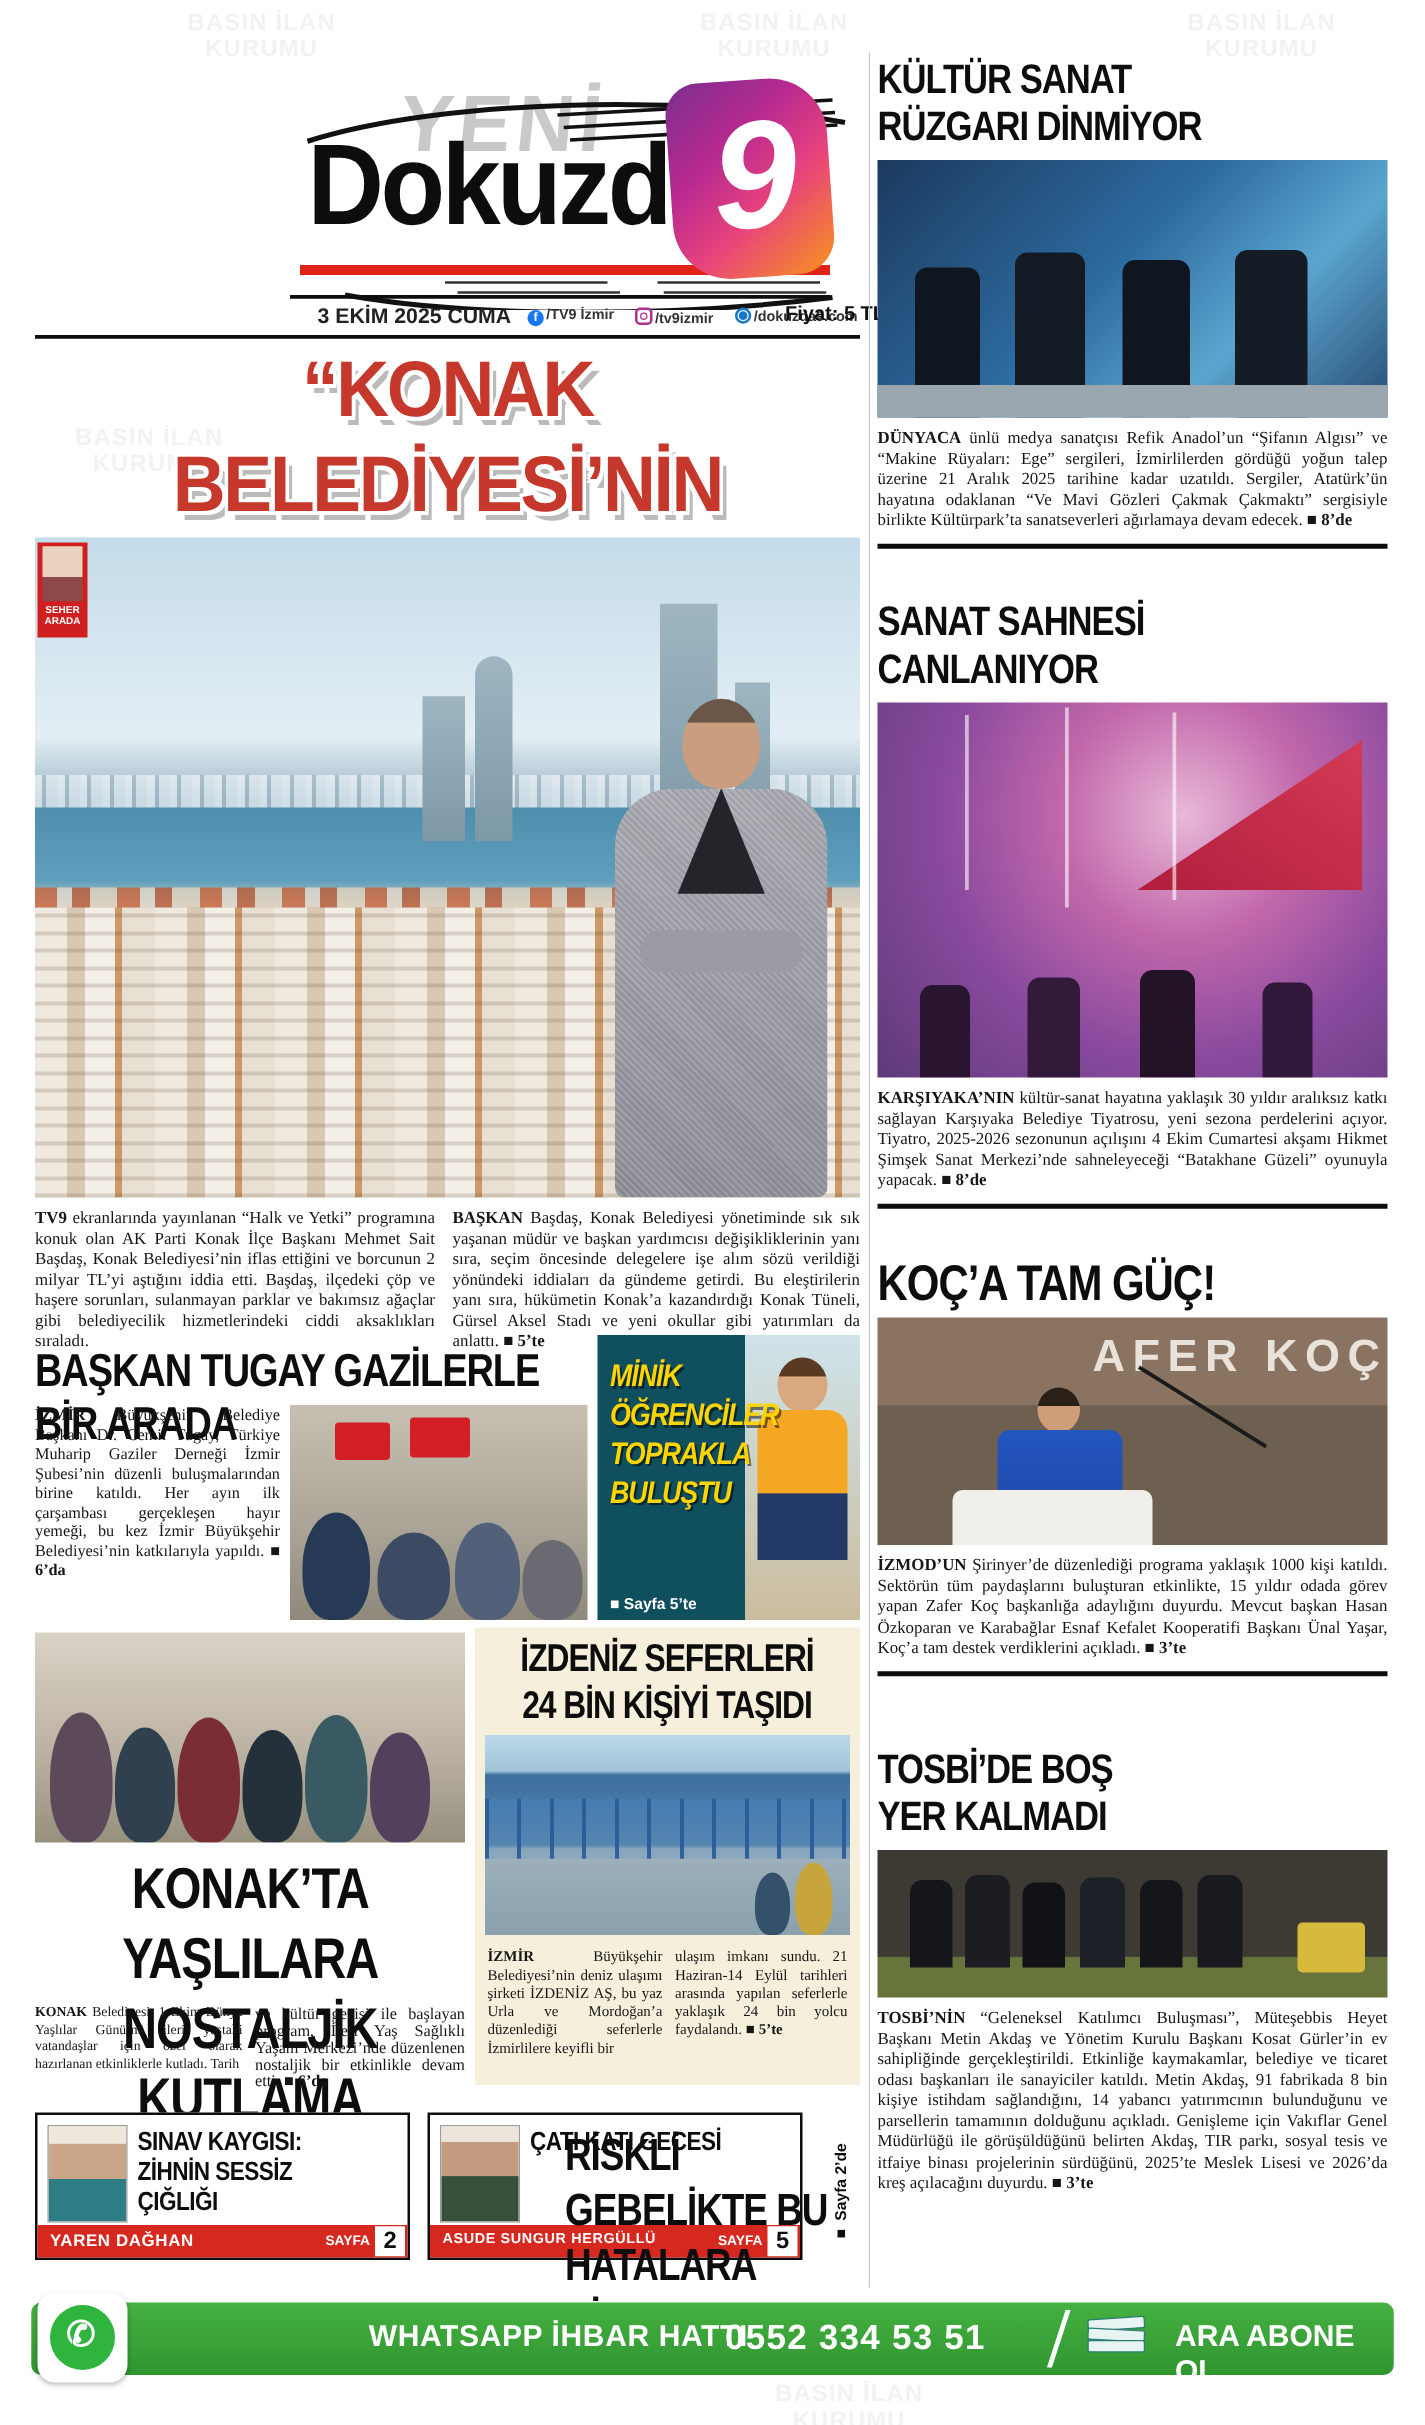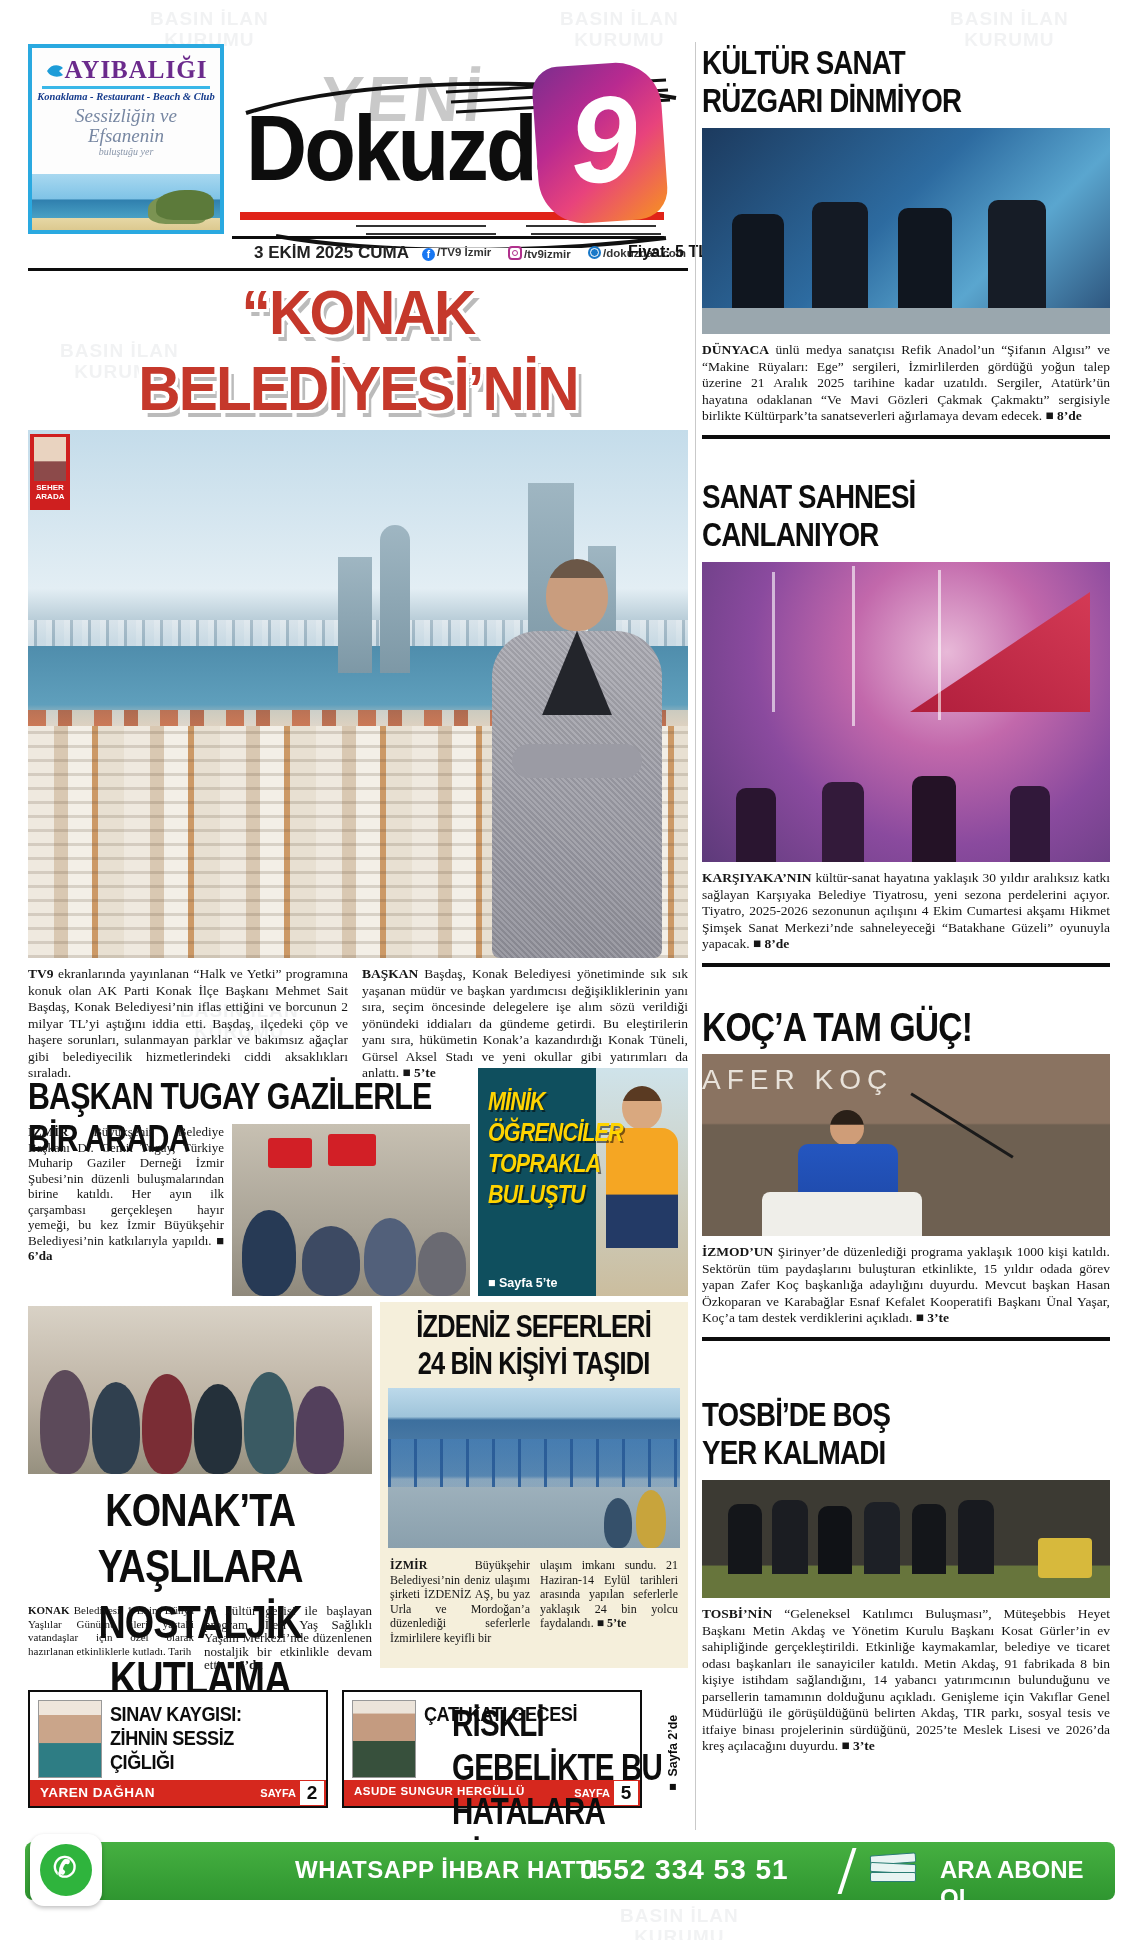--- a/index.html
+++ b/index.html
@@ -131,36 +131,20 @@
   <div class="wm" style="left:560px;top:8px;"><span>BASIN İLAN</span><br><span>KURUMU</span></div>
   <div class="wm" style="left:950px;top:8px;"><span>BASIN İLAN</span><br><span>KURUMU</span></div>
   <div class="wm" style="left:60px;top:340px;"><span>BASIN İLAN</span><br><span>KURUMU</span></div>
   <div class="wm" style="left:420px;top:480px;"><span>BASIN İLAN</span><br><span>KURUMU</span></div>
   <div class="wm" style="left:180px;top:1000px;"><span>BASIN İLAN</span><br><span>KURUMU</span></div>
   <div class="wm" style="left:900px;top:1150px;"><span>BASIN İLAN</span><br><span>KURUMU</span></div>
   <div class="wm" style="left:520px;top:1400px;"><span>BASIN İLAN</span><br><span>KURUMU</span></div>
   <div class="wm" style="left:80px;top:1860px;"><span>BASIN İLAN</span><br><span>KURUMU</span></div>
   <div class="wm" style="left:620px;top:1905px;"><span>BASIN İLAN</span><br><span>KURUMU</span></div>
 
-  <div class="abs adbox">
-    <div class="ad-brand">
-      <svg width="20" height="18" viewBox="0 0 20 18" style="vertical-align:-2px">
-          <path d="M2 9 C6 2 14 2 18 6 L14 9 L18 13 C13 16 5 15 2 9 Z" fill="#1d9cd8"></path>
-        </svg><span>AYIBALIĞI</span>
-    </div>
-    <div class="ad-rule"></div>
-    <div class="ad-sub">Konaklama - Restaurant - Beach &amp; Club</div>
-    <div class="ad-script">
-      <span>Sessizliğin ve</span><br><span>Efsanenin</span>
-    </div>
-    <div class="ad-script-small">buluştuğu yer</div>
-    <div class="ad-beach">
-        <div class="ad-cliff"></div>
-      </div>
-  </div>
 
   <div class="abs ghost">YENİ</div>
   <svg class="abs" style="left:236px;top:58px;" width="450" height="190">
     <path d="M10 55 C120 20 320 18 440 40" stroke="#111" stroke-width="4" fill="none"></path>
     <line x1="210" y1="34" x2="430" y2="22" stroke="#111" stroke-width="3"></line>
     <line x1="215" y1="44" x2="432" y2="32" stroke="#111" stroke-width="3"></line>
     <line x1="220" y1="54" x2="434" y2="42" stroke="#111" stroke-width="3"></line>
     <path d="M40 178 C140 196 300 196 430 180" stroke="#111" stroke-width="4" fill="none"></path>
     <line x1="120" y1="168" x2="250" y2="168" stroke="#333" stroke-width="2"></line>
     <line x1="130" y1="176" x2="260" y2="176" stroke="#333" stroke-width="2"></line>
@@ -336,21 +320,21 @@
     </div>
     <div class="side-body" style="margin-top:8px;">
       <b>KARŞIYAKA’NIN</b> <span>kültür-sanat hayatına yaklaşık 30 yıldır aralıksız katkı sağlayan Karşıyaka Belediye Tiyatrosu, yeni sezona perdelerini açıyor. Tiyatro, 2025-2026 sezonunun açılışını 4 Ekim Cumartesi akşamı Hikmet Şimşek Sanat Merkezi’nde sahneleyeceği “Batakhane Güzeli” oyunuyla yapacak.</span> <b>■ 8’de</b>
     </div>
     <div class="side-rule" style="margin-top:10px;"></div>
   </div>
 
   <div class="abs side" style="top:1008px;">
     <div class="side-hl" style="font-size:40px;">KOÇ’A TAM GÜÇ!</div>
     <div class="sphoto" style="height:182px;margin-top:8px;background:linear-gradient(180deg,#8a7361 0 38%,#6e6051 39% 100%);">
-      <div style="position:absolute;left:0;top:10px;width:100%;text-align:left;font-family:'Liberation Sans',sans-serif;font-weight:400;font-size:28px;color:#f3efe8;letter-spacing:6px;opacity:.9;">AFER KOÇ</div>
+      <div style="position:absolute;left:0;top:10px;width:100%;text-align:right;font-family:'Liberation Sans',sans-serif;font-weight:700;font-size:36px;color:#f3efe8;letter-spacing:6px;opacity:.9;">AFER KOÇ</div>
       <div class="fig" style="left:128px;top:56px;width:34px;height:36px;border-radius:50%;background:linear-gradient(180deg,#2a2018 0 40%,#cf9d78 41%);"></div>
       <div class="fig" style="left:96px;top:90px;width:100px;height:92px;background:linear-gradient(180deg,#2456c0,#1c44a0);"></div>
       <div style="position:absolute;left:60px;bottom:0;width:160px;height:44px;background:#efeee9;border-radius:8px 8px 0 0;"></div>
       <div style="position:absolute;left:200px;top:70px;width:120px;height:3px;background:#1a1a1a;transform:rotate(32deg);"></div>
     </div>
     <div class="side-body" style="margin-top:8px;">
       <b>İZMOD’UN</b> <span>Şirinyer’de düzenlediği programa yaklaşık 1000 kişi katıldı. Sektörün tüm paydaşlarını buluşturan etkinlikte, 15 yıldır odada görev yapan Zafer Koç başkanlığa adaylığını duyurdu. Mevcut başkan Hasan Özkoparan ve Karabağlar Esnaf Kefalet Kooperatifi Başkanı Ünal Yaşar, Koç’a tam destek verdiklerini açıkladı.</span> <b>■ 3’te</b>
     </div>
     <div class="side-rule" style="margin-top:10px;"></div>
   </div>

